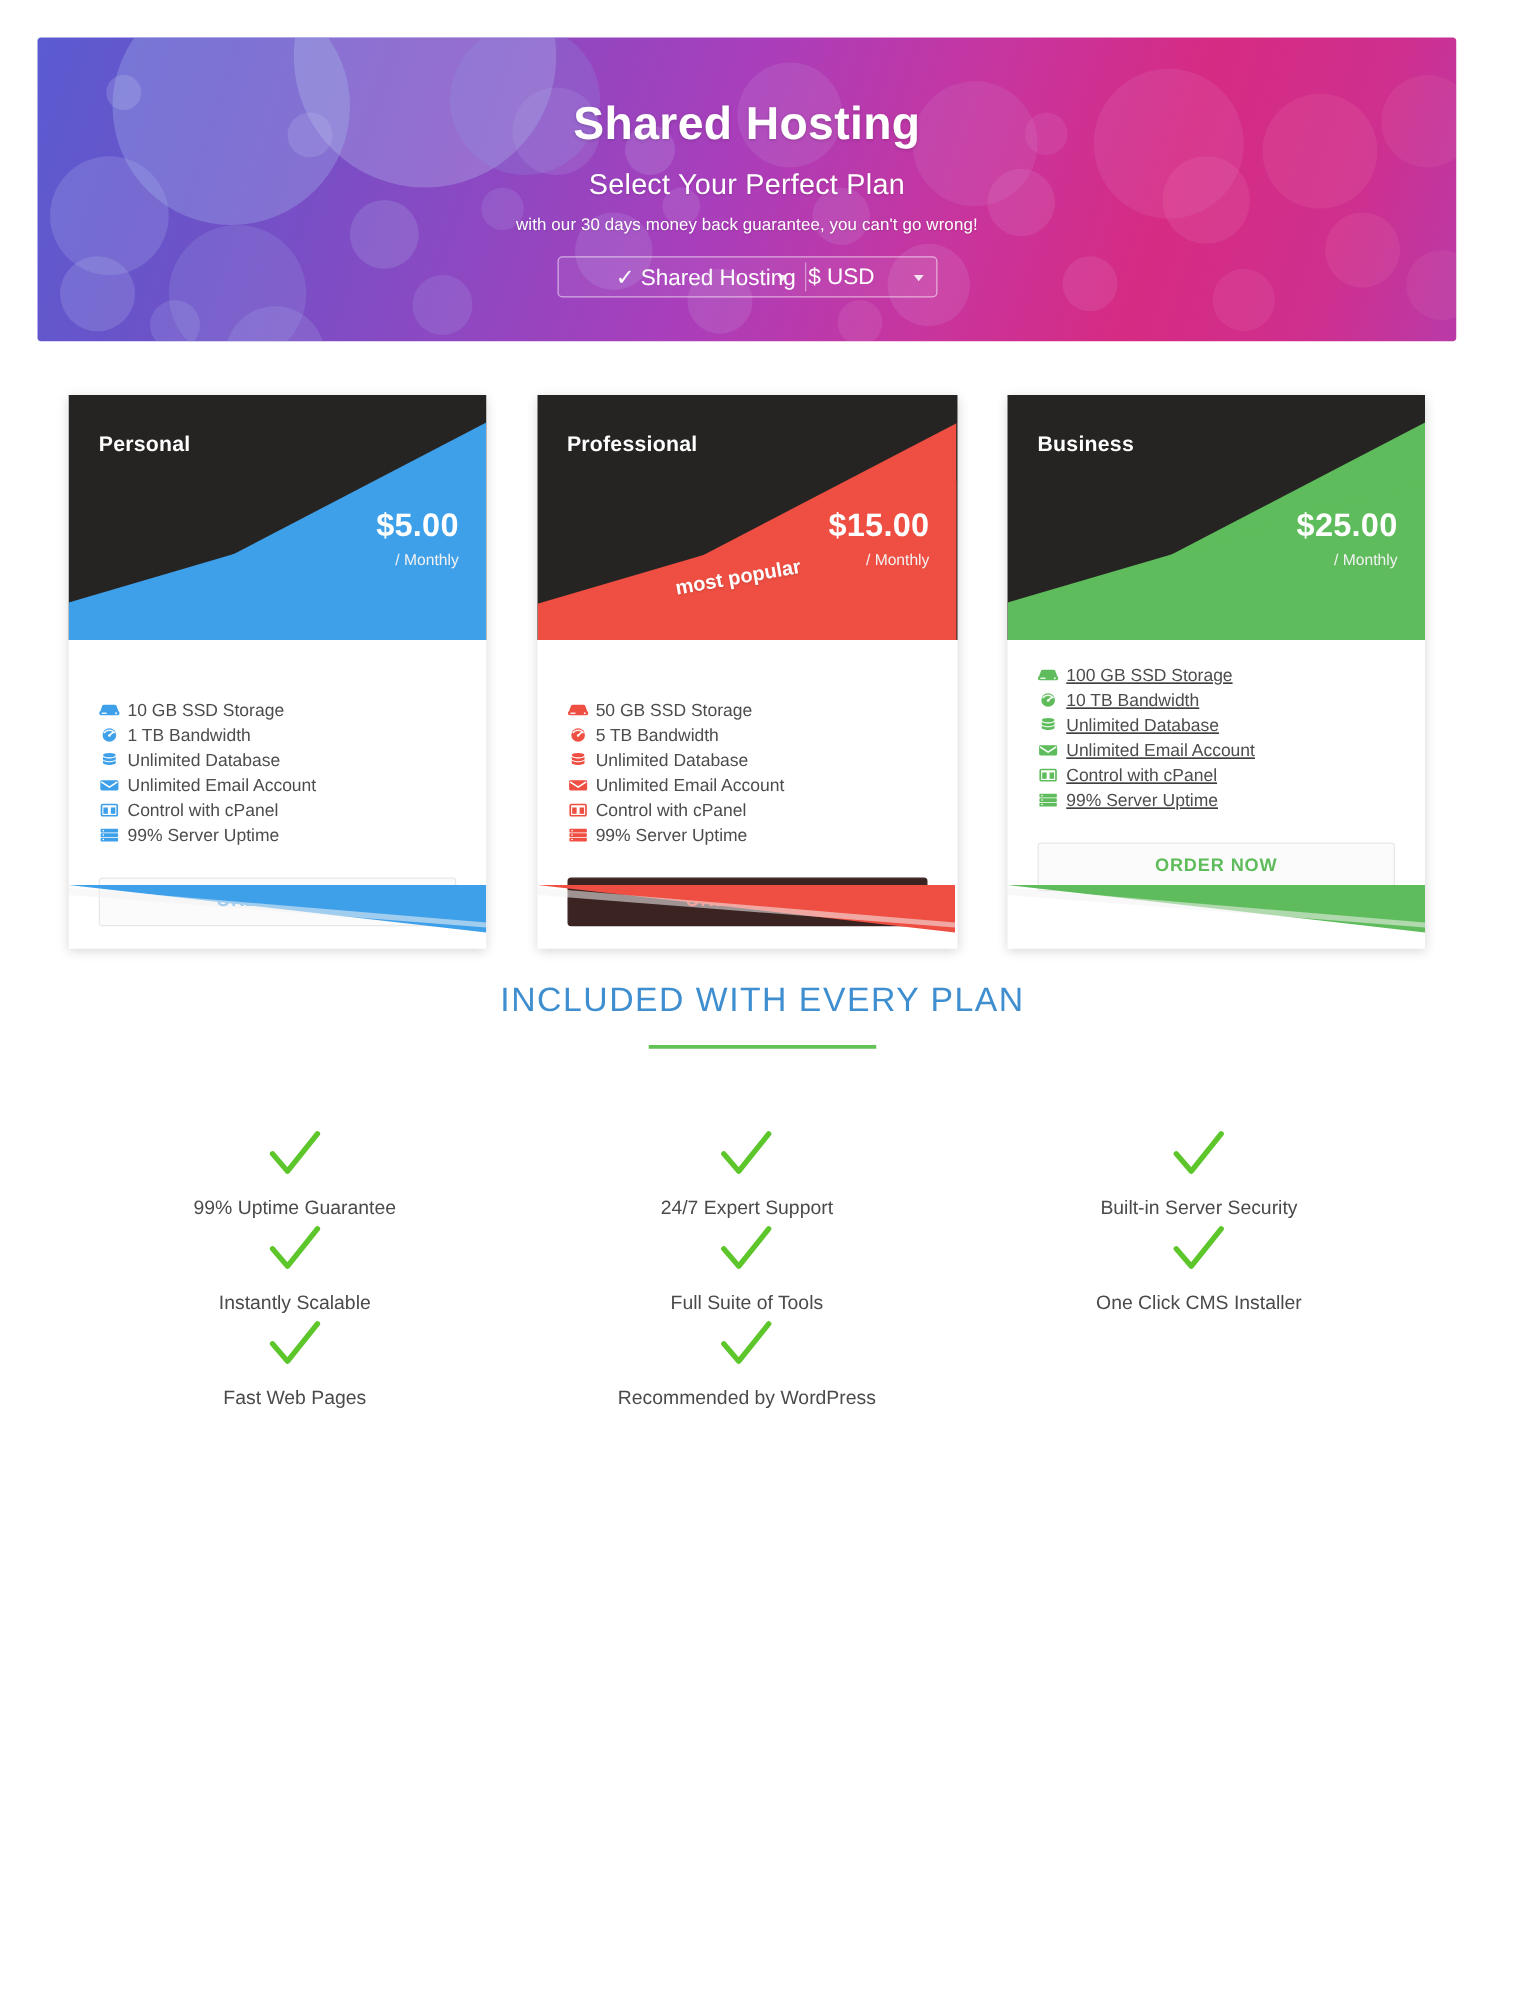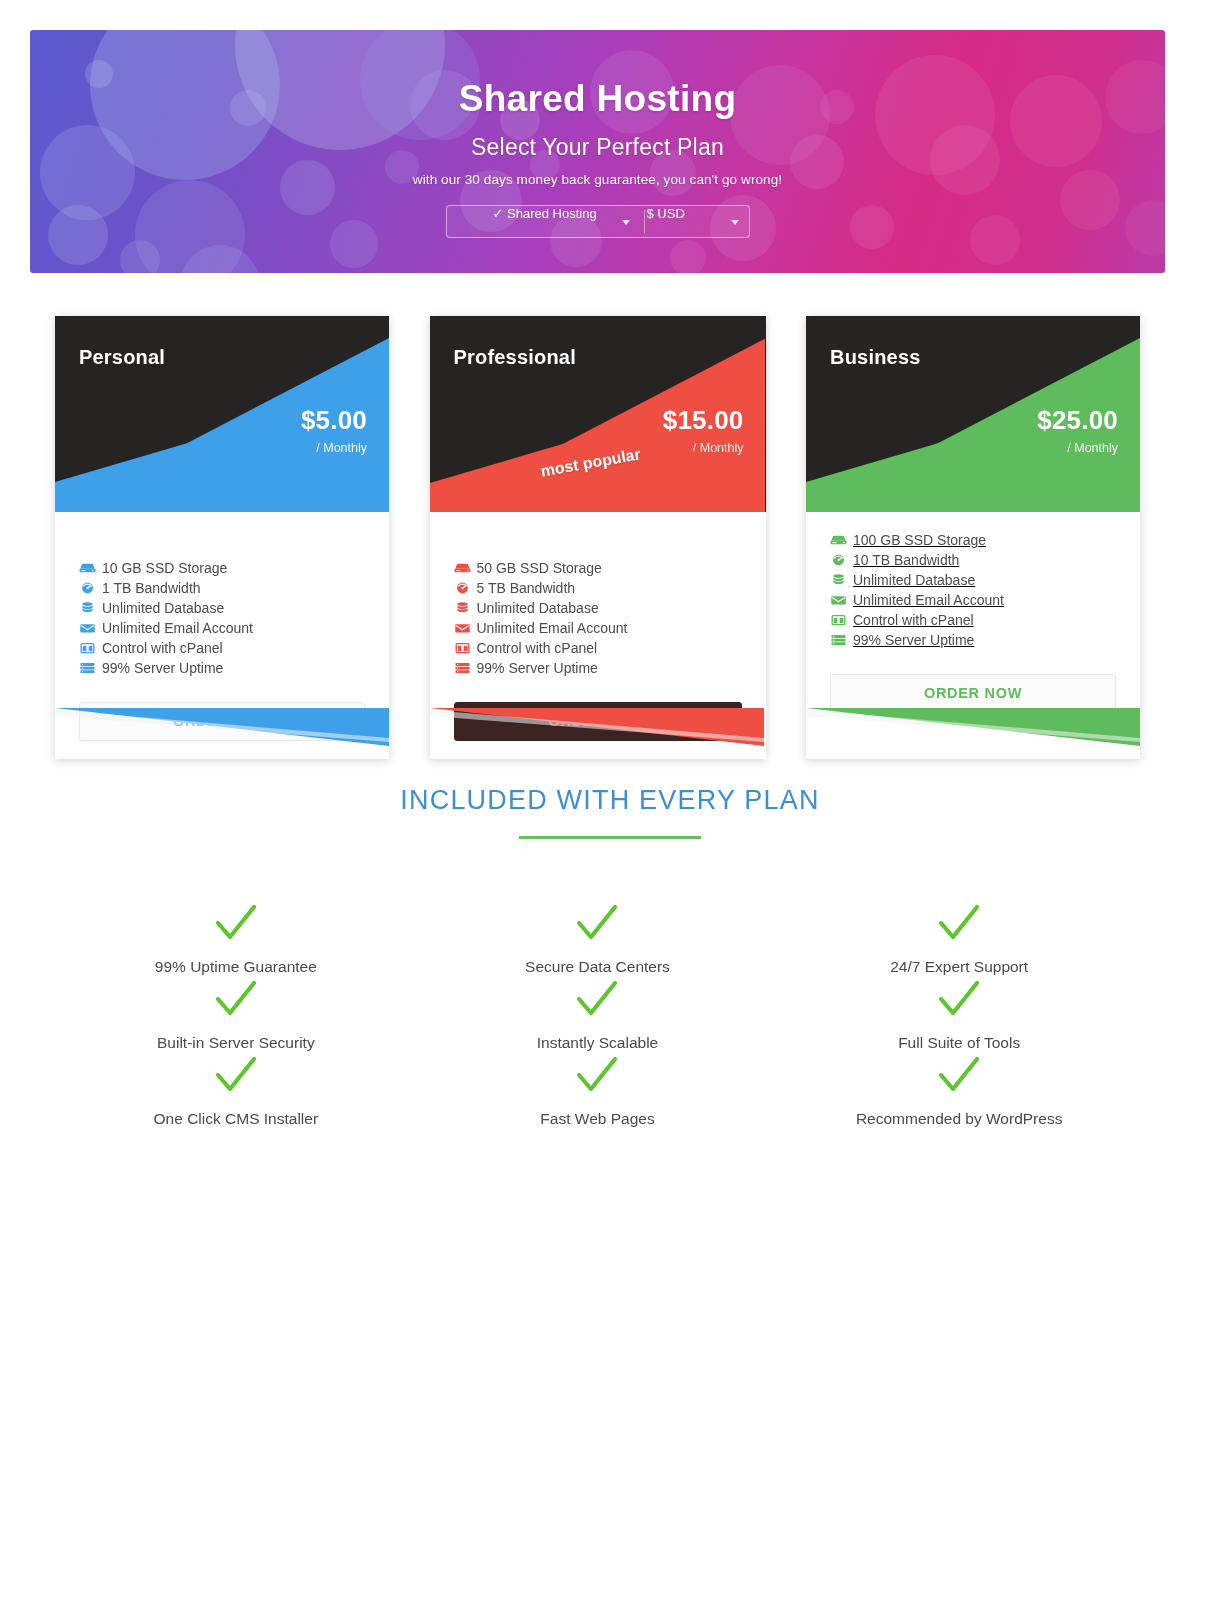--- a/index.html
+++ b/index.html
@@ -66,24 +66,24 @@
   .selector-bar {
     margin: 18px auto 0;
     width: 304px; height: 33px;
     border: 1px solid rgba(255,255,255,.55);
     border-radius: 4px;
     display: flex;
     align-items: stretch;
     background: rgba(255,255,255,.06);
   }
   .sel {
-    display: flex; align-items: flex-start;
+    display: flex; align-items: center;
     height: 100%;
     color: #fff;
-    font-size: 13px;
+    font-size: 18px;
     position: relative;
     cursor: pointer;
   }
   .sel-plan { flex: 0 0 197px; padding-left: 46px; }
   .sel-cur  { flex: 1; padding-left: 3px; }
   .sel-cur::before {
     content: "";
     position: absolute;
     left: 0; top: 4px; bottom: 4px;
     width: 1px;
@@ -123,21 +123,21 @@
     overflow: hidden;
     background: #262423;
   }
   .wedge { position: absolute; inset: 0; }
 
   .plan-name {
     position: absolute;
     left: 24px; top: 30px;
     z-index: 4;
     color: #ffffff;
-    font-size: 20px;
+    font-size: 17px;
     font-weight: bold;
     letter-spacing: .2px;
   }
   .price {
     position: absolute;
     right: 22px; top: 89px;
     z-index: 4;
     color: #ffffff;
     font-size: 26px;
     font-weight: bold;
@@ -529,26 +529,20 @@
       <div class="inc-cell">
         <svg class="inc-check" width="50" height="46" viewBox="0 0 50 46">
           <path d="M7 23 L19 37 L43 7" fill="none" stroke="#5dc62b" stroke-width="4.2" stroke-linecap="round" stroke-linejoin="round"></path>
         </svg>
         <div class="inc-label">99% Uptime Guarantee</div>
       </div>
       <div class="inc-cell">
         <svg class="inc-check" width="50" height="46" viewBox="0 0 50 46">
           <path d="M7 23 L19 37 L43 7" fill="none" stroke="#5dc62b" stroke-width="4.2" stroke-linecap="round" stroke-linejoin="round"></path>
         </svg>
-        <div class="inc-label">Secure Data Centers</div>
-      </div>
-      <div class="inc-cell">
-        <svg class="inc-check" width="50" height="46" viewBox="0 0 50 46">
-          <path d="M7 23 L19 37 L43 7" fill="none" stroke="#5dc62b" stroke-width="4.2" stroke-linecap="round" stroke-linejoin="round"></path>
-        </svg>
         <div class="inc-label">24/7 Expert Support</div>
       </div>
       <div class="inc-cell">
         <svg class="inc-check" width="50" height="46" viewBox="0 0 50 46">
           <path d="M7 23 L19 37 L43 7" fill="none" stroke="#5dc62b" stroke-width="4.2" stroke-linecap="round" stroke-linejoin="round"></path>
         </svg>
         <div class="inc-label">Built-in Server Security</div>
       </div>
       <div class="inc-cell">
         <svg class="inc-check" width="50" height="46" viewBox="0 0 50 46">

